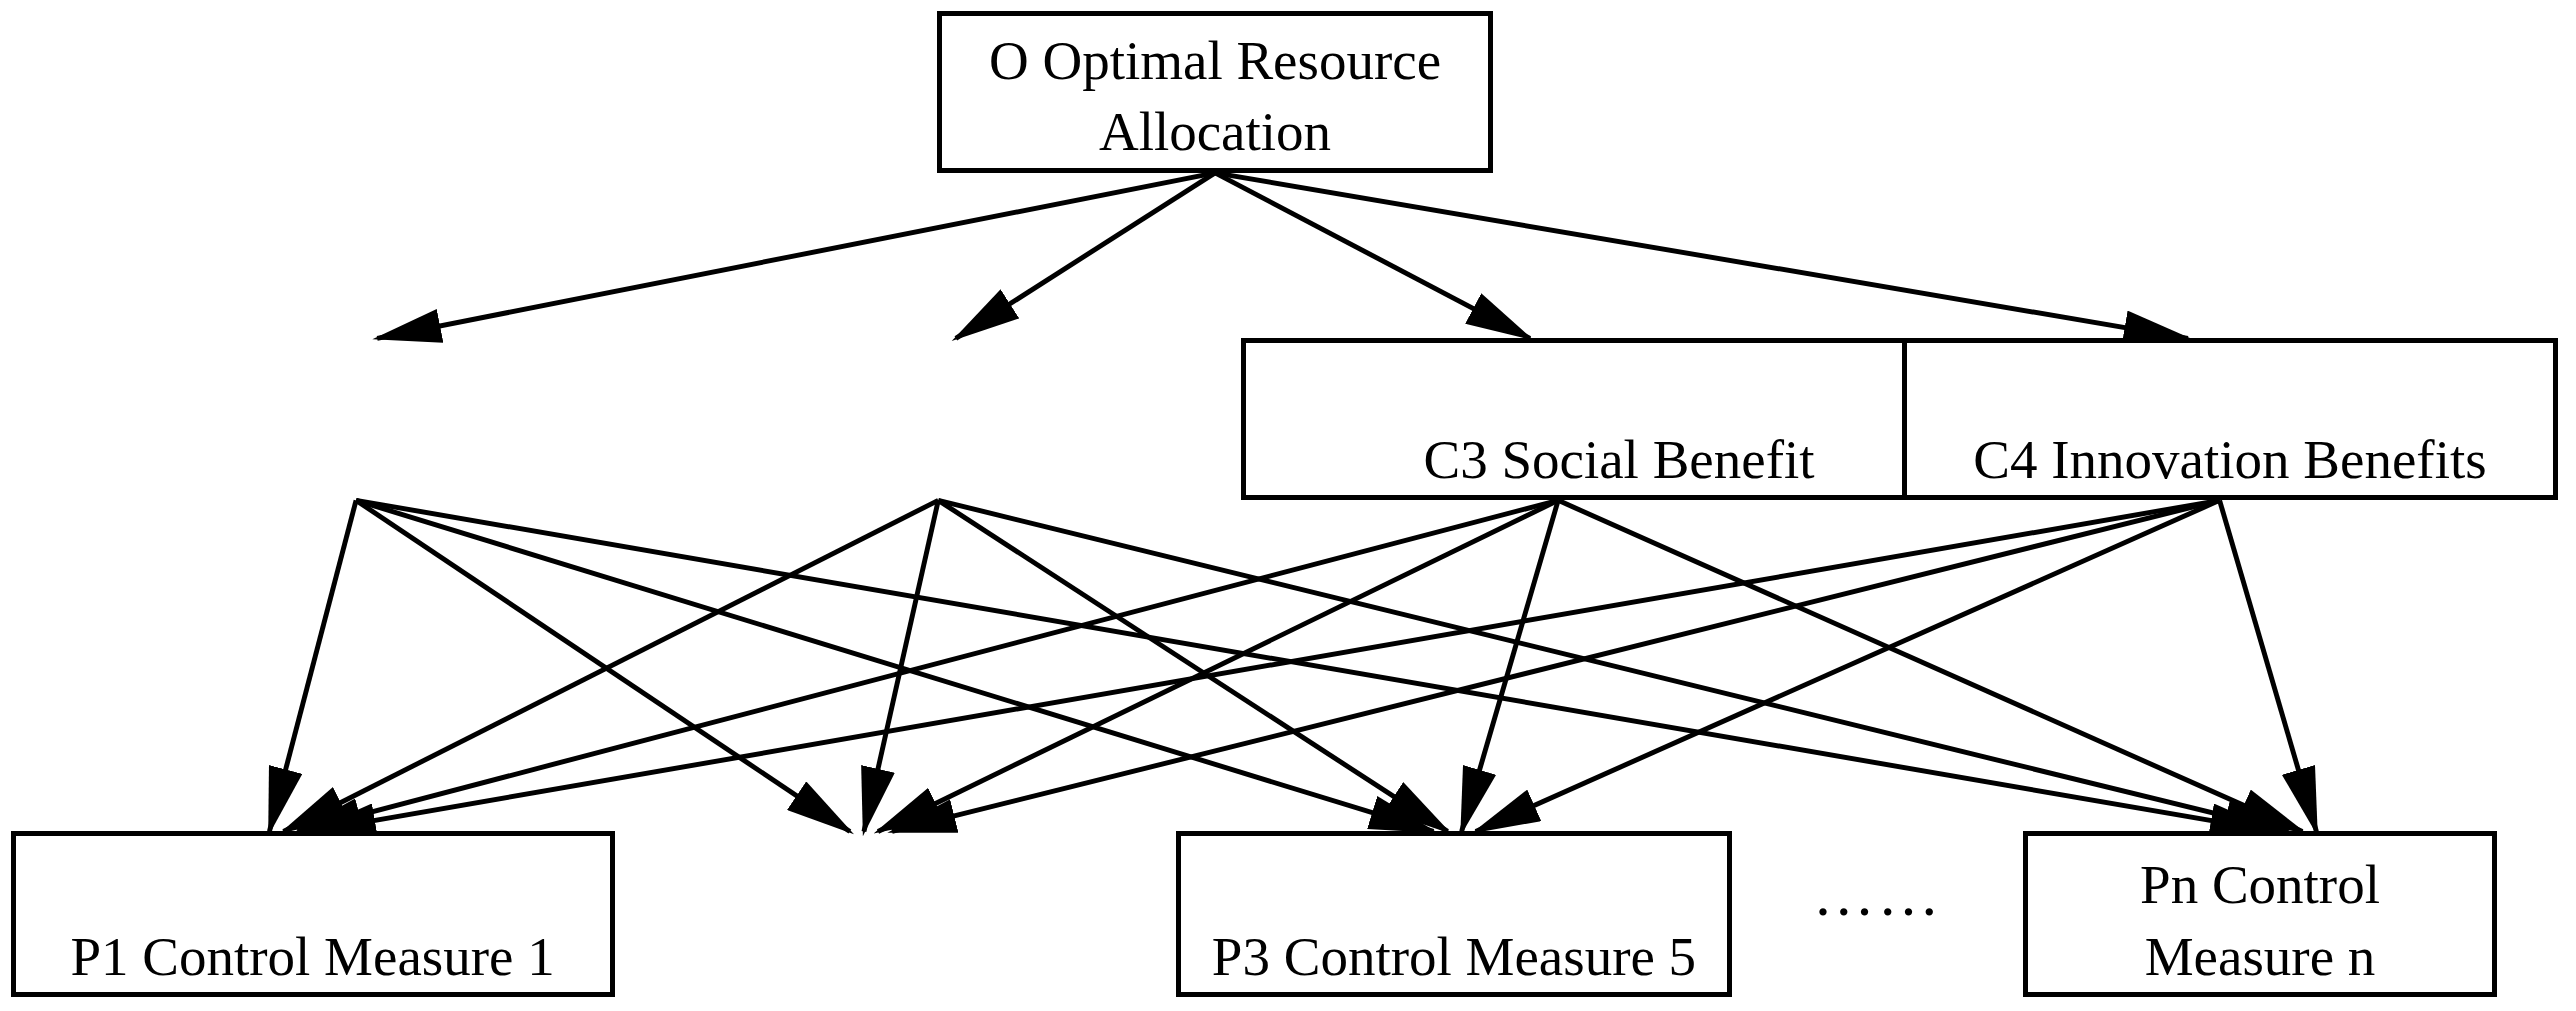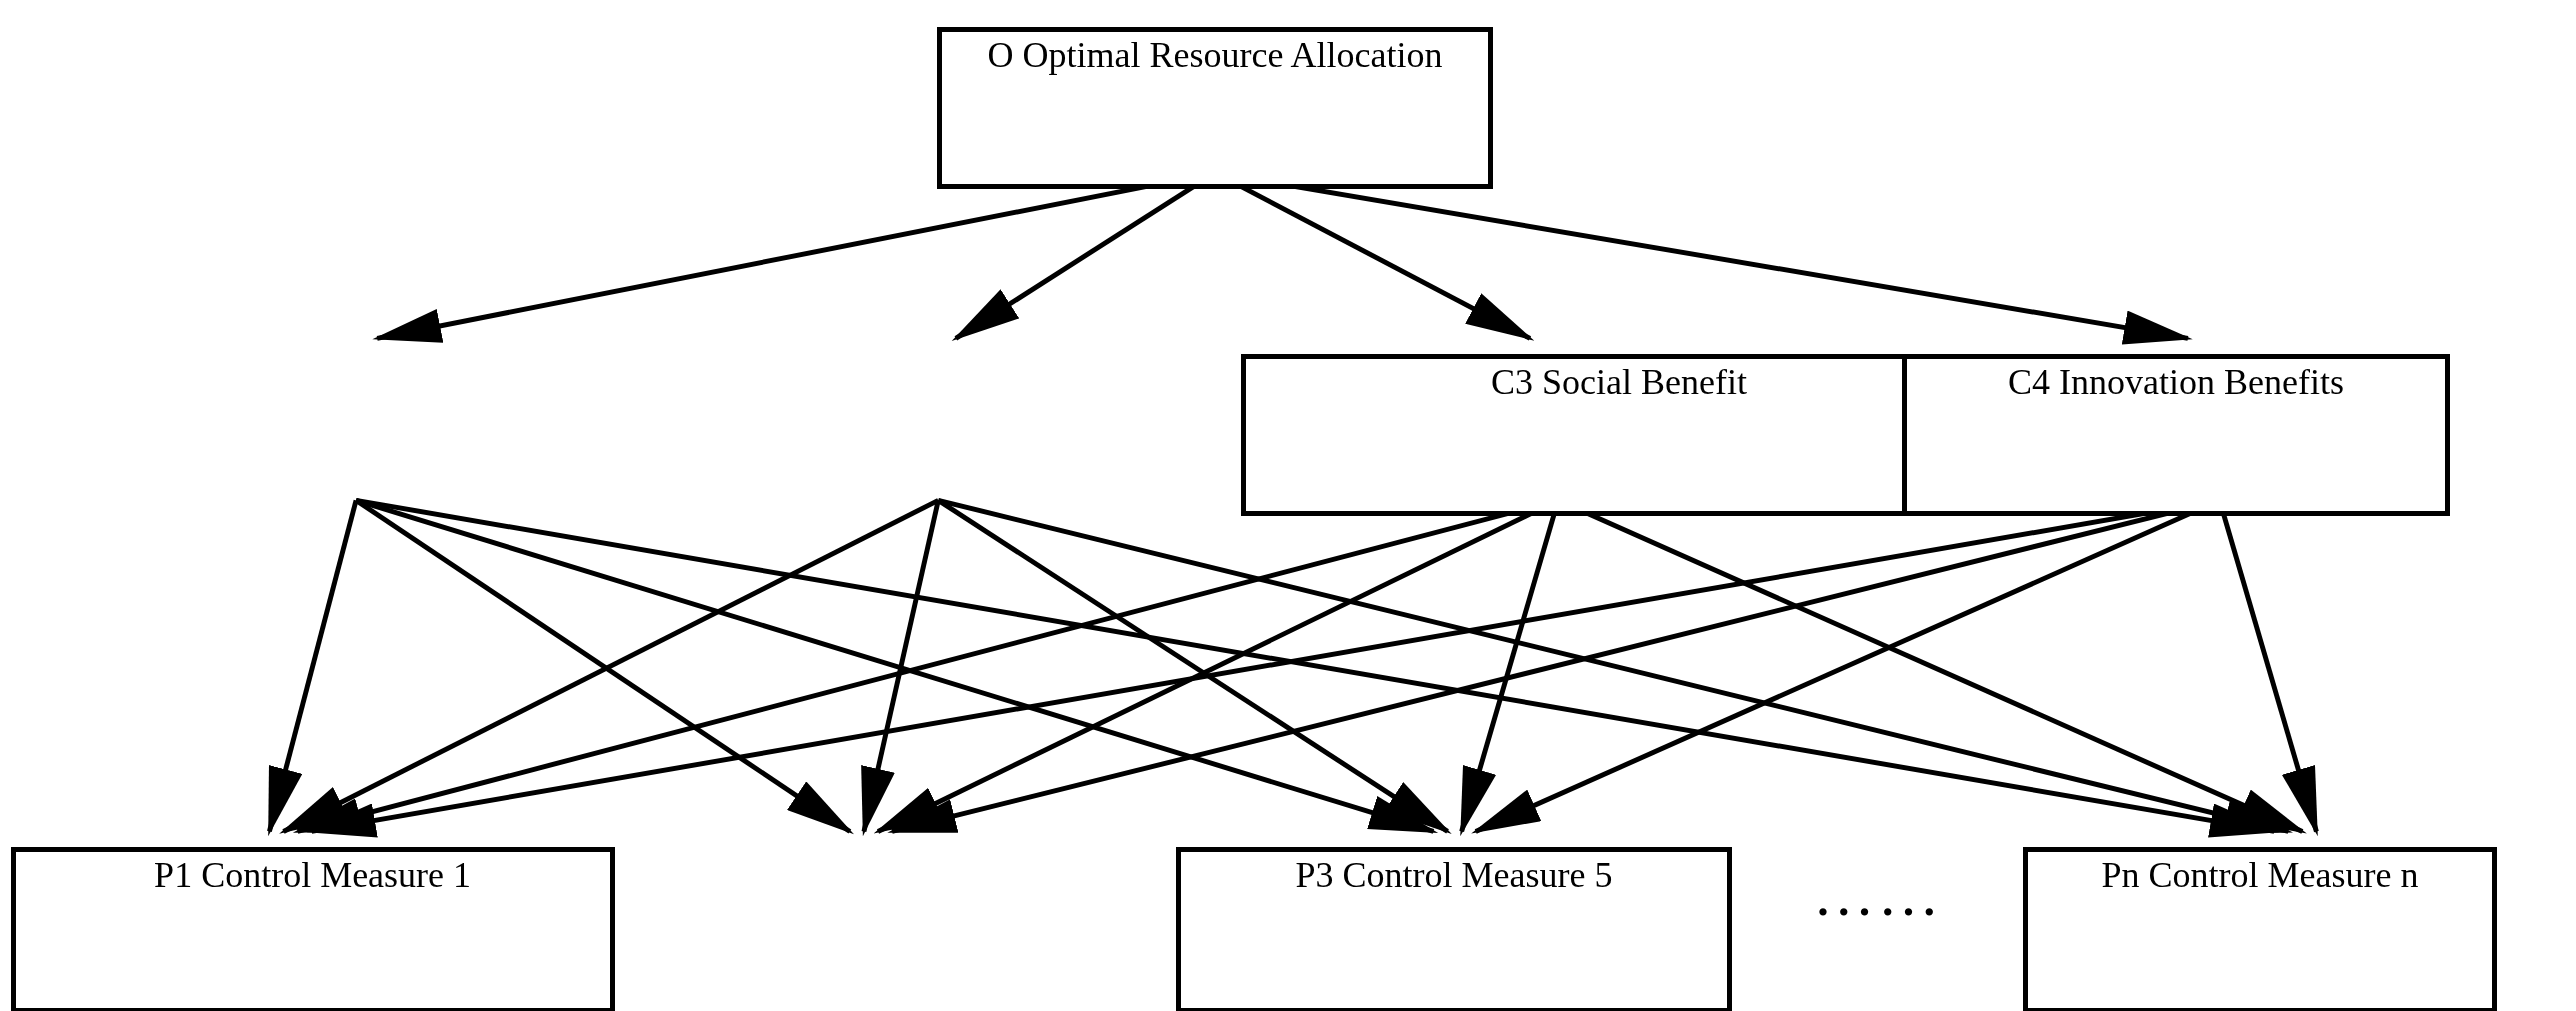--- a/index.html
+++ b/index.html
@@ -17,28 +17,27 @@
     left: 0; top: 0;
     width: 2576px; height: 1012px;
     z-index: 0;
   }
   .node {
     position: absolute;
     z-index: 1;
     background: #ffffff;
     border: 5.6px solid #000000;
     display: flex;
-    align-items: flex-start;
+    align-items: flex-end;
     justify-content: center;
     text-align: center;
-    font-size: 36px;
+    font-size: 55px;
     line-height: 1.3;
     color: #000000;
     padding: 0 12.7px;
-    margin-top: 16px;
   }
   .node span { display: block; }
   .dots {
     position: absolute;
     z-index: 1;
     display: flex;
     align-items: center;
     justify-content: center;
     font-size: 62px;
     letter-spacing: 2.8px;
@@ -81,21 +80,21 @@
       </g>
   </svg>
 
   <div class="node" style="left: 937px; top: 10.6px; width: 556px; height: 162px;">
     <span>O Optimal Resource Allocation</span>
   </div>
 
   <div class="node" style="left: 1241px; top: 338px; width: 756px; height: 162px;">
     <span>C3 Social Benefit</span>
   </div>
-  <div class="node" style="left: 1902px; top: 338px; width: 548px; height: 162px;">
+  <div class="node" style="left: 1902px; top: 338px; width: 656px; height: 162px;">
     <span>C4 Innovation Benefits</span>
   </div>
 
   <div class="node" style="left: 10.6px; top: 831px; width: 604px; height: 166px;">
     <span>P1 Control Measure 1</span>
   </div>
   <div class="node" style="left: 1176px; top: 831px; width: 556px; height: 166px;">
     <span>P3 Control Measure 5</span>
   </div>
   <div class="node" style="left: 2023px; top: 831px; width: 474px; height: 166px;">

